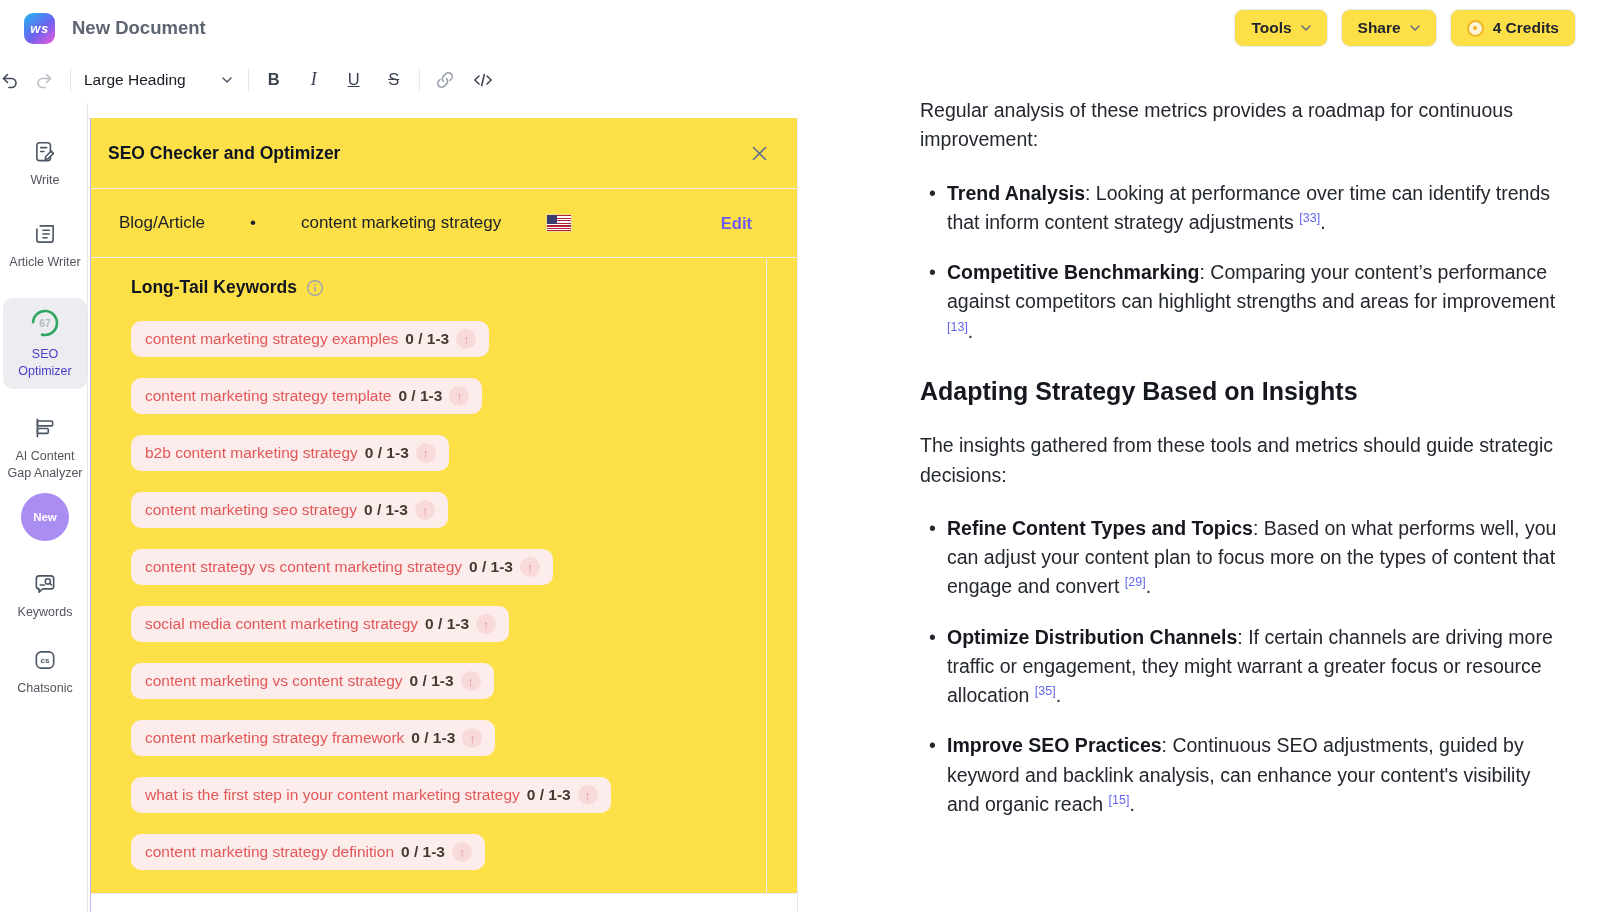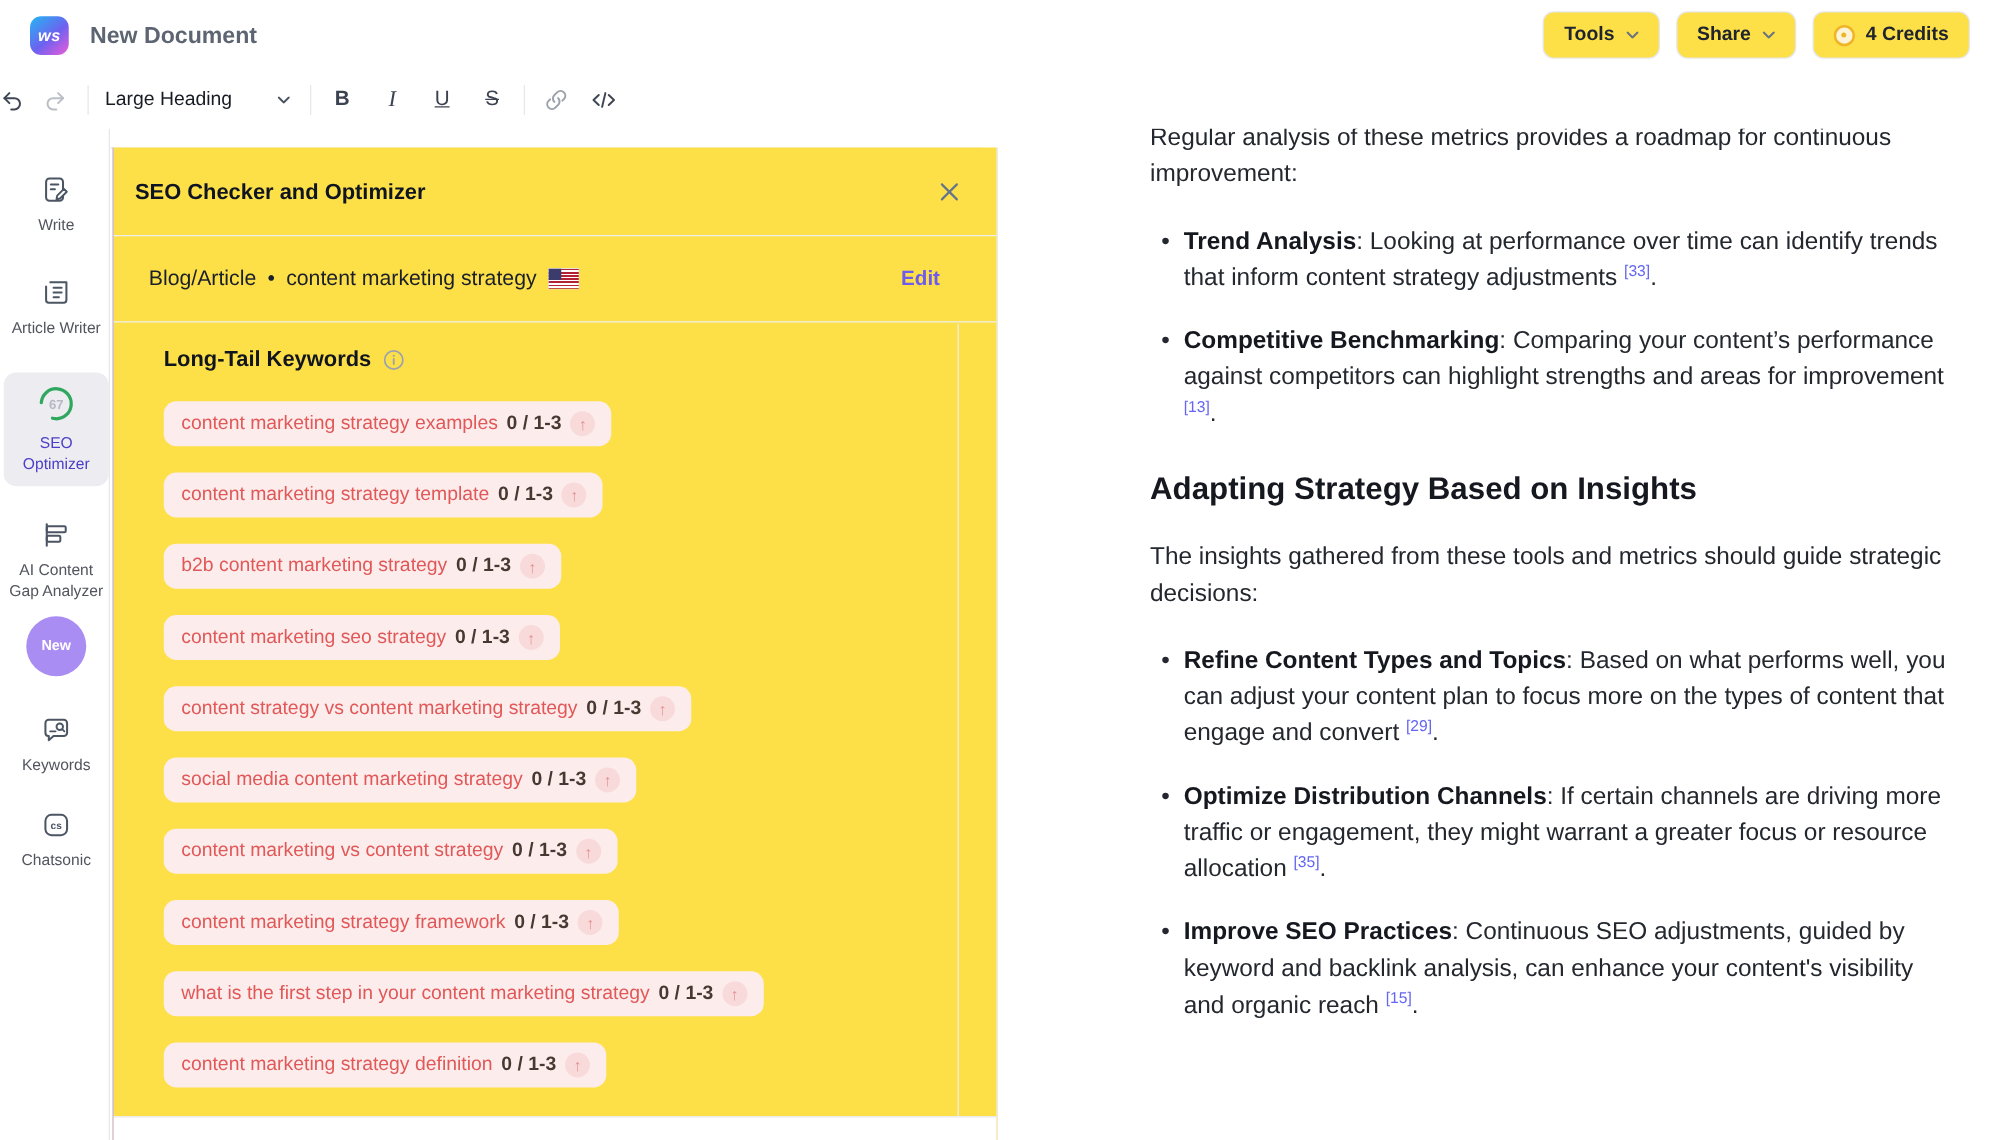--- a/index.html
+++ b/index.html
@@ -47,21 +47,21 @@
 
   
   .panel { position:absolute; left:90px; top:118px; width:708px; bottom:0; background:#fde047;
            border-left:1px solid #c4b5fd; border-right:1px solid #e7e8ee; }
   .panel-header { height:71px; display:flex; align-items:center;
                   padding:0 28px 0 17px; border-bottom:1px solid #edeef2; }
   .panel-title { font-size:17.5px; font-weight:700; color:#0e1422; }
   .close-btn { margin-left:auto; cursor:pointer; display:flex; }
   .panel-sub { height:69px; display:flex; align-items:center;
                padding:0 45px 0 28px; border-bottom:1px solid #edeef2;
-               font-size:17px; color:#1b1f29; }
+               font-size:17px; color:#1b1f29;gap:36px; }
   .dot-sep { margin:0 9px; color:#1b1f29; }
   .flag { display:inline-block; width:24px; height:16px; margin-left:10px; vertical-align:-2px;
           background:repeating-linear-gradient(to bottom,#b22234 0 1.3px,#fff 1.3px 2.55px);
           position:relative; box-shadow:0 0 0 .5px #d8dade; }
   .flag::after { content:""; position:absolute; top:0; left:0; width:10px; height:8.5px; background:#3c3b6e; }
   .edit-link { margin-left:auto; color:#6d5bf0; font-weight:700; font-size:16.5px; cursor:pointer; }
 
   .panel-body { position:absolute; top:141px; bottom:19px; left:0; width:676px;
                 border-right:1px solid #edeef2; overflow:hidden; padding:18px 0 0 40px; }
   .kw-head { display:flex; align-items:center; gap:9px; margin-bottom:23px; }

